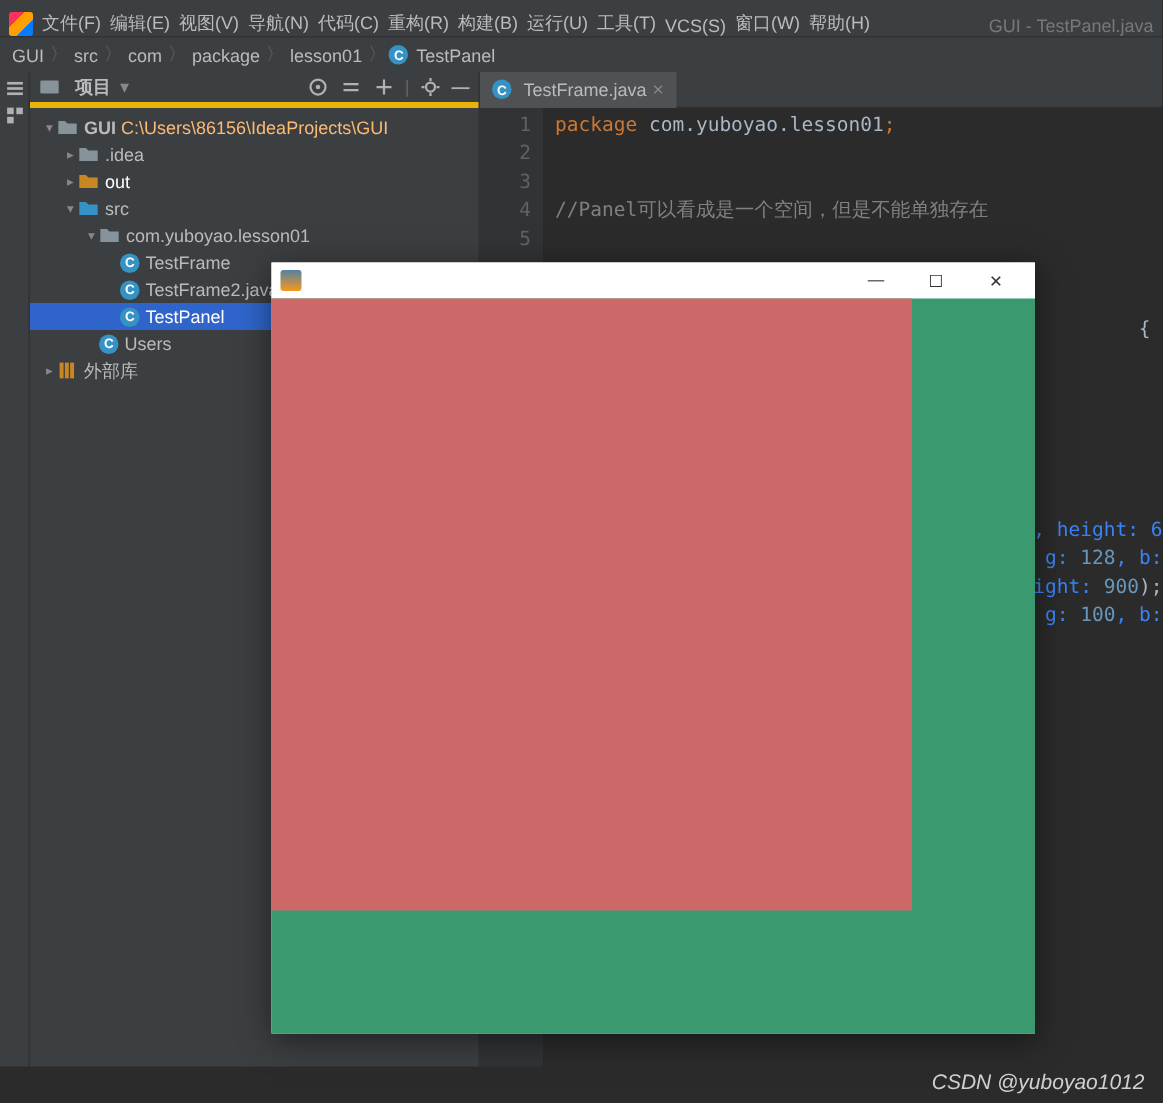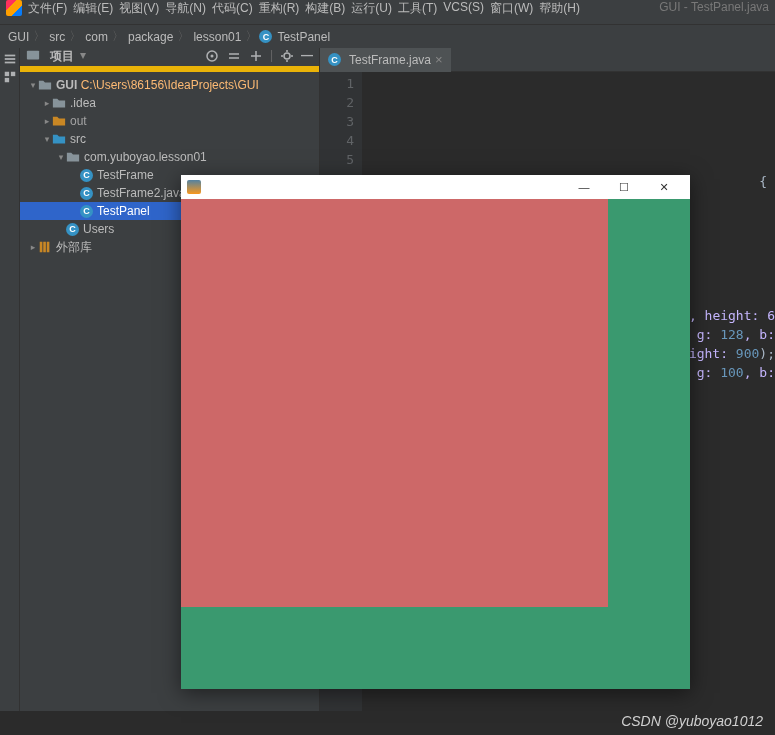--- a/index.html
+++ b/index.html
@@ -1,34 +1,34 @@
 <!DOCTYPE html>
 <html><head>
   <meta charset="utf-8">
   <style>
     * { margin: 0; padding: 0; box-sizing: border-box; }
     body { font-family: "Microsoft YaHei", sans-serif; font-size: 12px; color: #bbb; background: #2b2b2b; width: 775px; height: 735px; overflow: hidden; position: relative; }
     
-    .titlebar { height: 24px; background: #3c3f41; display: flex; align-items: flex-start; padding: 0 6px; gap: 6px; }
+    .titlebar { height: 24px; background: #3c3f41; display: flex; align-items: flex-end; padding: 0 6px; gap: 6px; }
     .app-icon { width: 16px; height: 16px; background: linear-gradient(135deg, #fe315d 0%, #fe315d 33%, #ffa000 33%, #ffa000 66%, #087cfa 66%); border-radius: 2px; }
     .menu-item { color: #bbb; cursor: pointer; }
     .win-title { margin-left: auto; color: #787878; }
     
     .navbar { height: 24px; background: #3c3f41; border-top: 1px solid #323232; display: flex; align-items: center; padding-left: 6px; }
     .crumb { color: #bbb; cursor: pointer; padding: 0 2px; }
     .crumb-sep { color: #666; padding: 0 2px; }
     .crumb-icon { width: 13px; height: 13px; border-radius: 50%; background: #3592c4; display: inline-flex; align-items: center; justify-content: center; color: #fff; font-size: 9px; font-weight: bold; margin-right: 3px; }
     
     .main-area { display: flex; height: calc(100% - 72px); }
     
     .gutter { width: 20px; background: #3c3f41; border-right: 1px solid #323232; display: flex; flex-direction: column; align-items: center; padding-top: 4px; gap: 4px; }
     .gutter-icon { width: 14px; height: 14px; fill: #afb1b3; cursor: pointer; }
     
     .sidebar { width: 300px; background: #3c3f41; border-right: 1px solid #323232; display: flex; flex-direction: column; }
-    .sidebar-header { height: 24px; display: flex; padding: 0 6px; gap: 6px; border-bottom: 6px solid #eab308; }
+    .sidebar-header { height: 24px; display: flex; align-items: center; padding: 0 6px; gap: 6px; border-bottom: 4px solid #eab308; }
     .sidebar-title { font-weight: bold; }
     .sidebar-drop { color: #888; }
     .sidebar-spacer { flex: 1; }
     .sidebar-tool { width: 16px; height: 16px; fill: #afb1b3; cursor: pointer; }
     
     .tree { flex: 1; padding: 4px 0; overflow: hidden; }
     .tree-row { display: flex; align-items: center; height: 18px; padding: 0 4px; cursor: pointer; white-space: nowrap; }
     .tree-row.selected { background: #2f65ca; color: #fff; }
     .tree-indent { display: inline-block; }
     .tree-arrow { width: 10px; color: #888; font-size: 9px; text-align: center; }
@@ -44,21 +44,21 @@
     .tab { height: 24px; display: flex; align-items: center; padding: 0 8px; background: #4e5254; gap: 4px; color: #bbb; cursor: pointer; }
     .tab-close { color: #888; cursor: pointer; font-size: 13px; }
     
     .code-area { flex: 1; display: flex; font-family: "Consolas", monospace; font-size: 13px; line-height: 19px; }
     .gutter-nums { width: 42px; background: #313335; color: #606366; text-align: right; padding: 2px 8px 0 0; }
     .code-lines { flex: 1; padding: 2px 0 0 8px; color: #a9b7c6; }
     .kw { color: #cc7832; }
     .pkg { color: #a9b7c6; }
     .comment { color: #808080; }
     .num { color: #6897bb; }
-    .param { color: #c4b5fd; }
+    .param { color: #3b82f6; }
     
     .java-window { position: absolute; left: 181px; top: 175px; width: 509px; height: 514px; background: #fff; box-shadow: 0 4px 20px rgba(0,0,0,0.5); }
     .java-titlebar { height: 24px; background: #fff; display: flex; align-items: center; padding: 0 6px; }
     .java-app-icon { width: 14px; height: 14px; background: linear-gradient(#5382a1, #f8981d); border-radius: 2px; }
     .java-titlebar-spacer { flex: 1; }
     .java-btn { width: 40px; height: 24px; display: flex; align-items: center; justify-content: center; color: #333; cursor: pointer; font-size: 11px; }
     .java-content { position: relative; width: 509px; height: 490px; background: #3a996f; }
     .java-panel { position: absolute; left: 0; top: 0; width: 427px; height: 408px; background: #cd6868; }
     
     .watermark { position: absolute; right: 12px; bottom: 6px; color: #d0d0d0; font-size: 14px; font-style: italic; }
@@ -148,21 +148,21 @@
             <path d="M1 3h5l2 2h7v8H1z"></path>
           </svg>
           <span>.idea</span>
         </div>
       <div class="tree-row">
           <span class="tree-indent" style="width:18px"></span>
           <span class="tree-arrow">▸</span>
           <svg class="tree-icon folder-orange" viewBox="0 0 16 16">
             <path d="M1 3h5l2 2h7v8H1z"></path>
           </svg>
-          <span style="color:#a3a3a3">out</span>
+          <span style="color:#ffffff">out</span>
         </div>
       <div class="tree-row">
           <span class="tree-indent" style="width:18px"></span>
           <span class="tree-arrow">▾</span>
           <svg class="tree-icon folder-blue" viewBox="0 0 16 16">
             <path d="M1 3h5l2 2h7v8H1z"></path>
           </svg>
           <span>src</span>
         </div>
       <div class="tree-row">
@@ -216,22 +216,24 @@
     </div>
     <div class="code-area">
       <div class="gutter-nums">
         <div>1</div>
           <div>2</div>
           <div>3</div>
           <div>4</div>
           <div>5</div>
       </div>
       <div class="code-lines">
+        <div><span class="kw">package </span><span class="pkg">com.yuboyao.lesson01</span><span class="kw">;</span></div>
         <div>&nbsp;</div>
         <div>&nbsp;</div>
+        <div><span class="comment">//Panel可以看成是一个空间，但是不能单独存在</span></div>
         <div style="height:60px"></div>
         <div style="text-align:right;padding-right:8px"><span>{</span></div>
         <div style="height:115px"></div>
         <div style="text-align:right"><span class="num">600</span><span class="param">,  height: 6</span></div>
         <div style="text-align:right"><span class="param">g: </span><span class="num">128</span><span class="param">,   b:</span></div>
         <div style="text-align:right"><span class="param">, height: </span><span class="num">900</span><span>);</span></div>
         <div style="text-align:right"><span class="param">, g: </span><span class="num">100</span><span class="param">, b: </span></div>
       </div>
     </div>
   </div>

